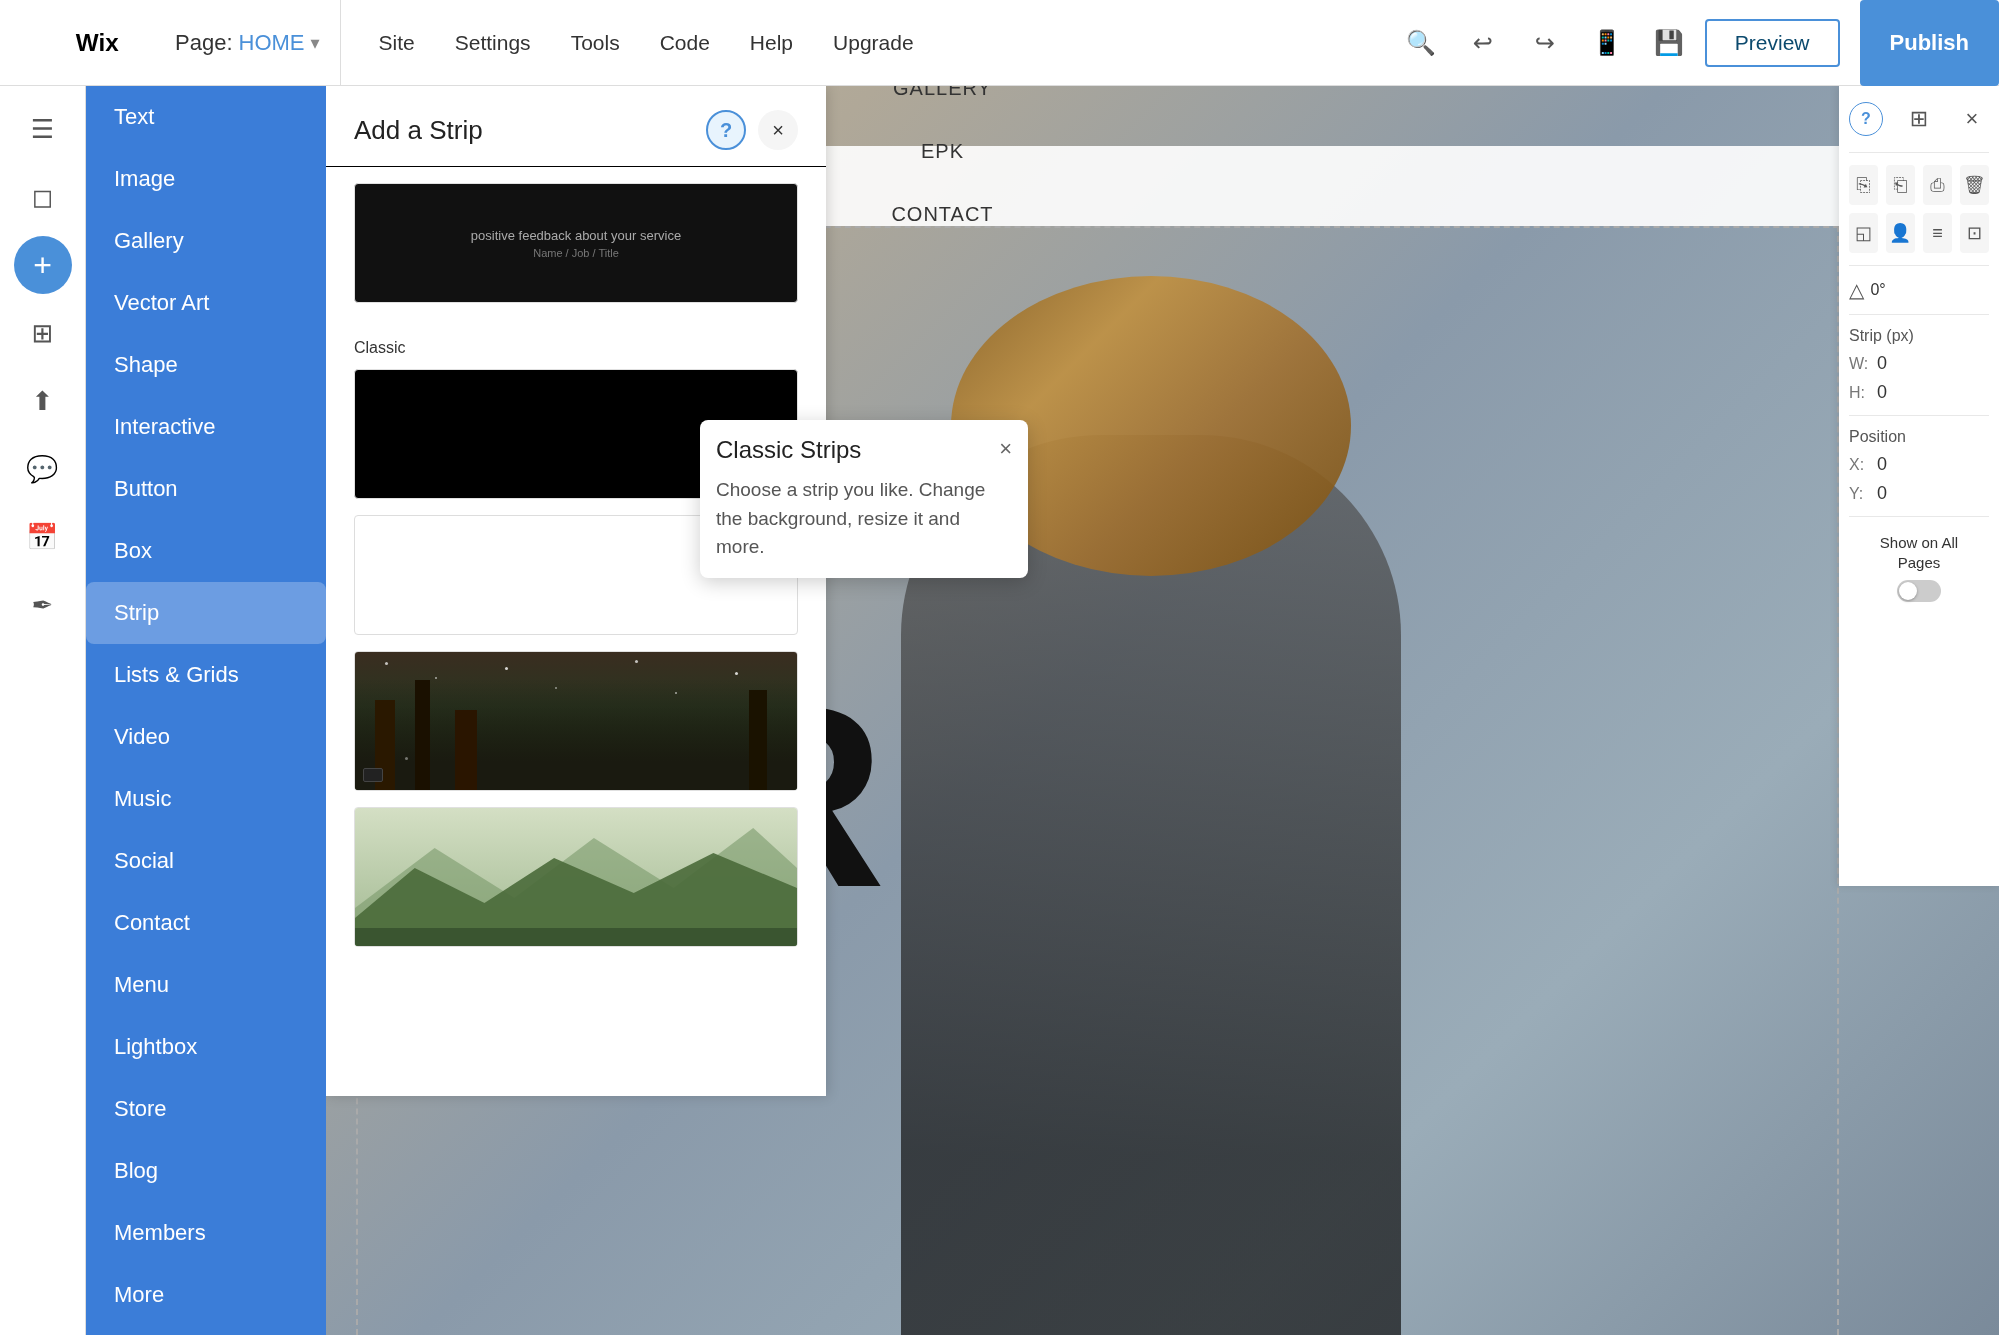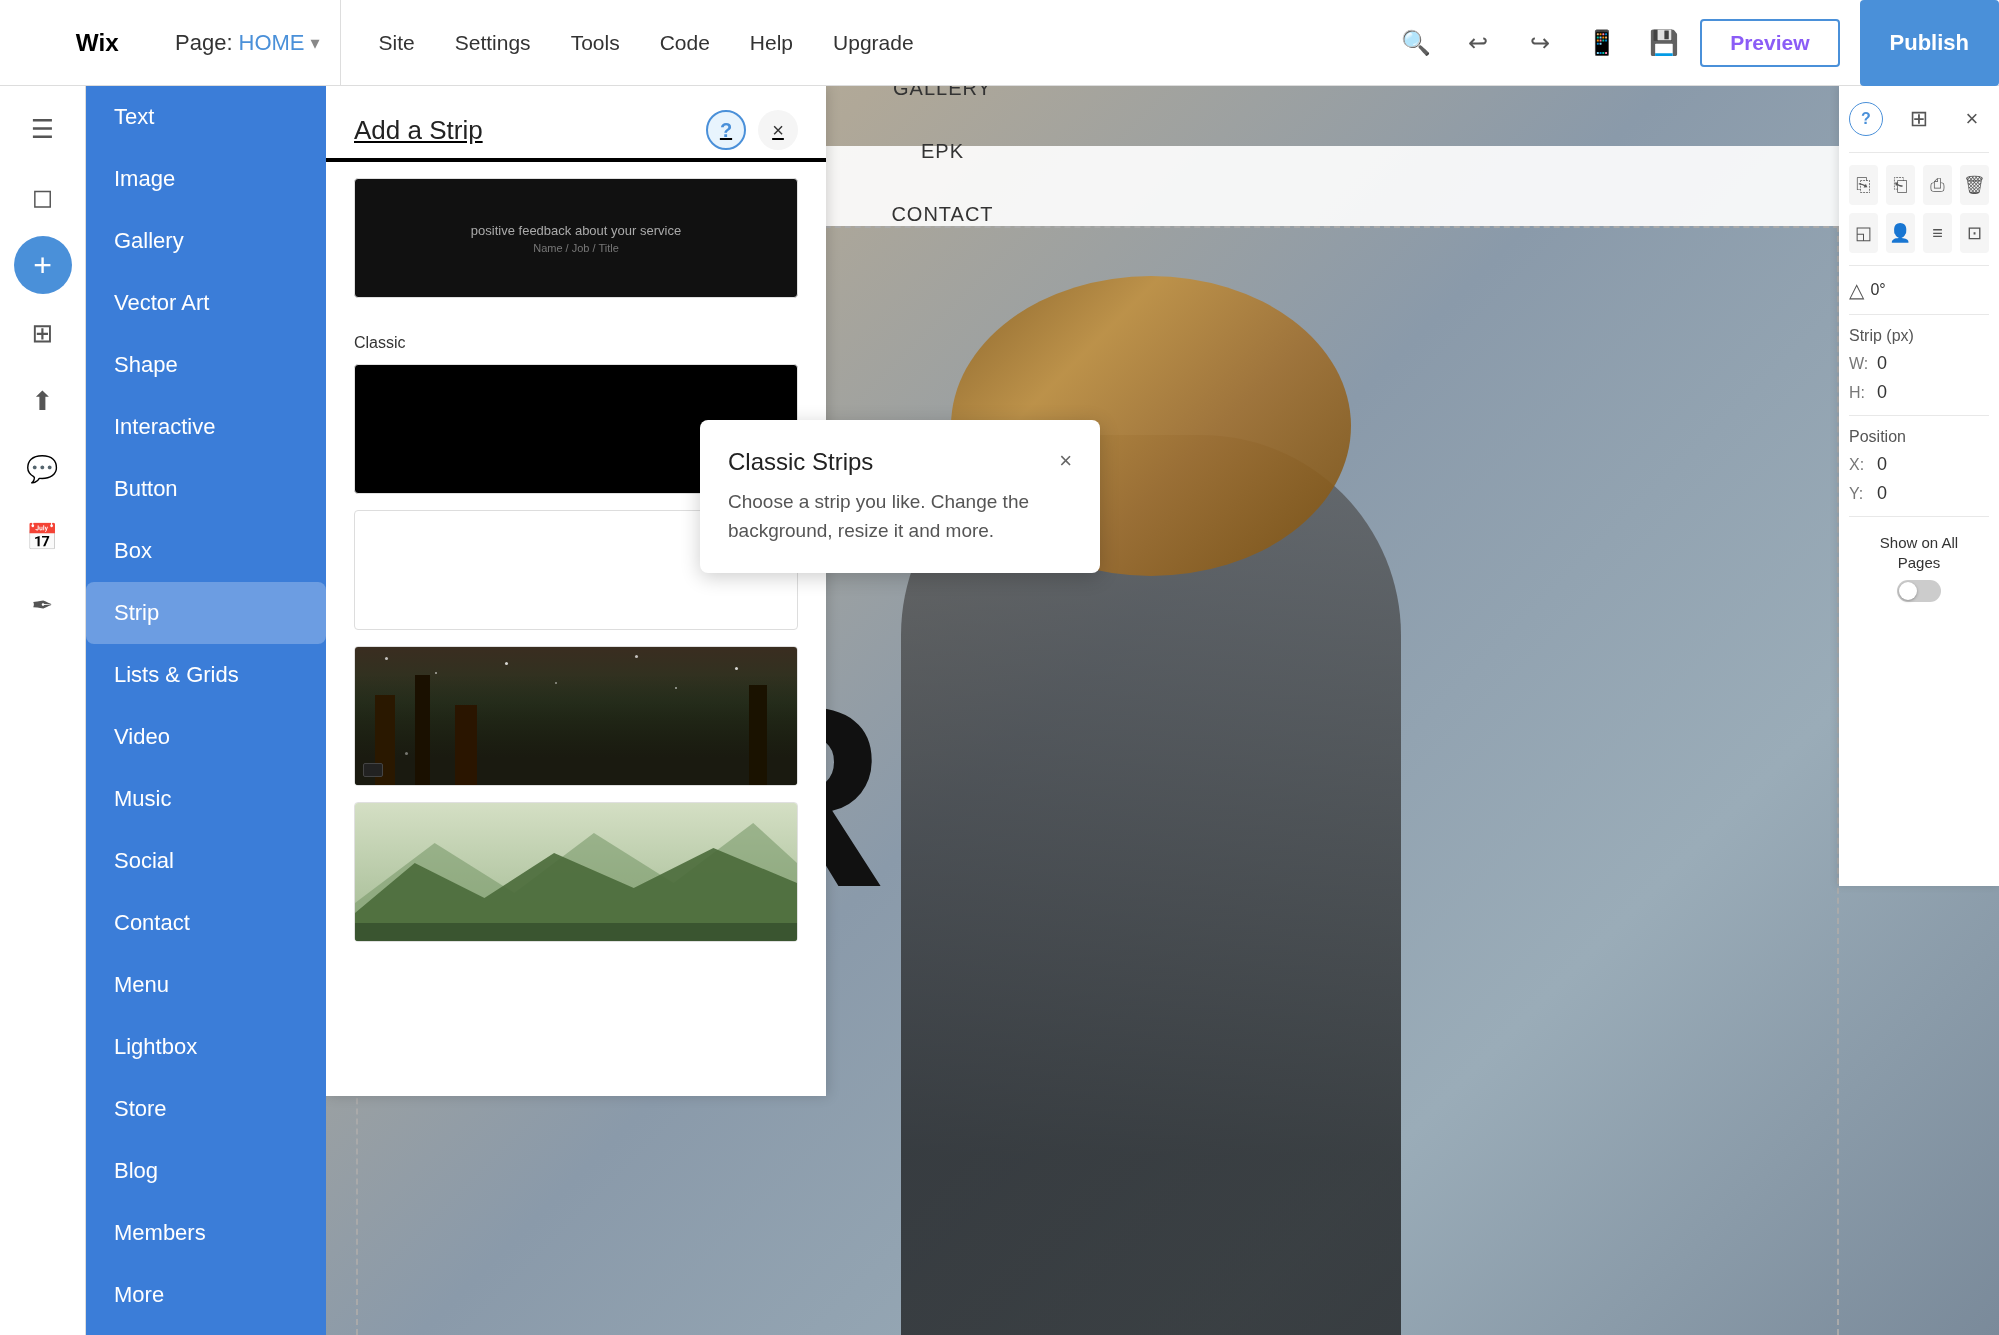--- a/index.html
+++ b/index.html
@@ -14,21 +14,21 @@
     .topbar-logo { width: 110px; display: flex; align-items: center; justify-content: center; margin-left: 45px; }
     .topbar-logo svg { width: 52px; height: 28px; }
     .topbar-page { display: flex; align-items: center; gap: 6px; padding: 0 20px; border-right: 1px solid #ddd; height: 100%; }
     .topbar-page span { font-size: 22px; color: #333; }
     .topbar-page .page-name { color: #4a90d9; font-size: 22px; }
     .topbar-page .chevron { color: #888; font-size: 18px; }
     .topbar-nav { display: flex; align-items: center; gap: 4px; padding: 0 20px; flex: 1; }
     .topbar-nav-item { padding: 8px 18px; font-size: 21px; color: #333; cursor: pointer; border-radius: 4px; }
     .topbar-right { display: flex; align-items: center; gap: 10px; padding: 0 20px; }
     .topbar-icon-btn { width: 52px; height: 52px; display: flex; align-items: center; justify-content: center; cursor: pointer; color: #555; font-size: 24px; border-radius: 4px; }
-    .preview-btn { padding: 10px 28px; background: #fff; border: 2px solid #4a90d9; color: #8b5cf6; font-size: 21px; border-radius: 4px; cursor: pointer; font-weight: 700; }
+    .preview-btn { padding: 10px 28px; background: #fff; border: 2px solid #4a90d9; color: #0c4a6e; font-size: 21px; border-radius: 4px; cursor: pointer; font-weight: 400; }
     .publish-btn { padding: 10px 30px; background: #4a90d9; color: #fff; font-size: 22px; border-radius: 4px; cursor: pointer; font-weight: 600; border: none; height: 86px; }
 
     
     .left-icons {
       position: absolute; left: 0; top: 86px; bottom: 0; width: 86px;
       background: #fff; border-right: 1px solid #ddd; z-index: 90;
       display: flex; flex-direction: column; align-items: center; padding-top: 10px; gap: 2px;
     }
     .left-icon-btn {
       width: 66px; height: 66px; display: flex; flex-direction: column; align-items: center; justify-content: center;
@@ -51,35 +51,35 @@
     .add-elements-item.active { background: rgba(255,255,255,0.25); border-radius: 8px; }
 
     
     .add-strip-panel {
       position: absolute; left: 326px; top: 86px; width: 500px; height: 1010px;
       background: #fff; box-shadow: 2px 0 12px rgba(0,0,0,0.15); z-index: 70;
       overflow-y: auto;
     }
     .add-strip-header {
       display: flex; align-items: center; justify-content: space-between;
-      padding: 24px 28px 8px; border-bottom: 4px solid #000000;
-      position: sticky; top: 0; background: #fff; z-index: 5; text-decoration: underline;
+      padding: 24px 28px 16px; border-bottom: 1px solid #000000;
+      position: sticky; top: 0; background: #fff; z-index: 5;
     }
     .add-strip-title { font-size: 26px; color: #222; font-weight: 400; }
     .add-strip-header-icons { display: flex; gap: 12px; }
     .strip-header-icon { width: 40px; height: 40px; border-radius: 50%; display: flex; align-items: center; justify-content: center; cursor: pointer; font-size: 20px; }
     .strip-header-icon.help { background: #e8f4fd; color: #4a90d9; border: 2px solid #4a90d9; font-weight: bold; }
     .strip-header-icon.close { background: #f5f5f5; color: #333; }
     .strip-section-title { padding: 20px 28px 12px; font-size: 16px; color: #333; font-weight: 400; }
 
     
     .classic-tooltip {
-      position: absolute; left: 700px; top: 420px; width: 400px;
+      position: absolute; left: 700px; top: 420px; width: 328px;
       background: #fff; border-radius: 8px; box-shadow: 0 4px 20px rgba(0,0,0,0.2);
-      padding: 28px; z-index: 200;
+      padding: 16px; z-index: 200;
     }
     .classic-tooltip-header { display: flex; justify-content: space-between; align-items: flex-start; margin-bottom: 12px; }
     .classic-tooltip-title { font-size: 24px; color: #222; font-weight: 500; }
     .classic-tooltip-close { cursor: pointer; color: #666; font-size: 22px; }
     .classic-tooltip-body { font-size: 19px; color: #555; line-height: 1.5; }
 
     
     .site-canvas {
       position: absolute; left: 86px; top: 86px; right: 0; bottom: 0;
       background: #e0e0e0; overflow: hidden;

